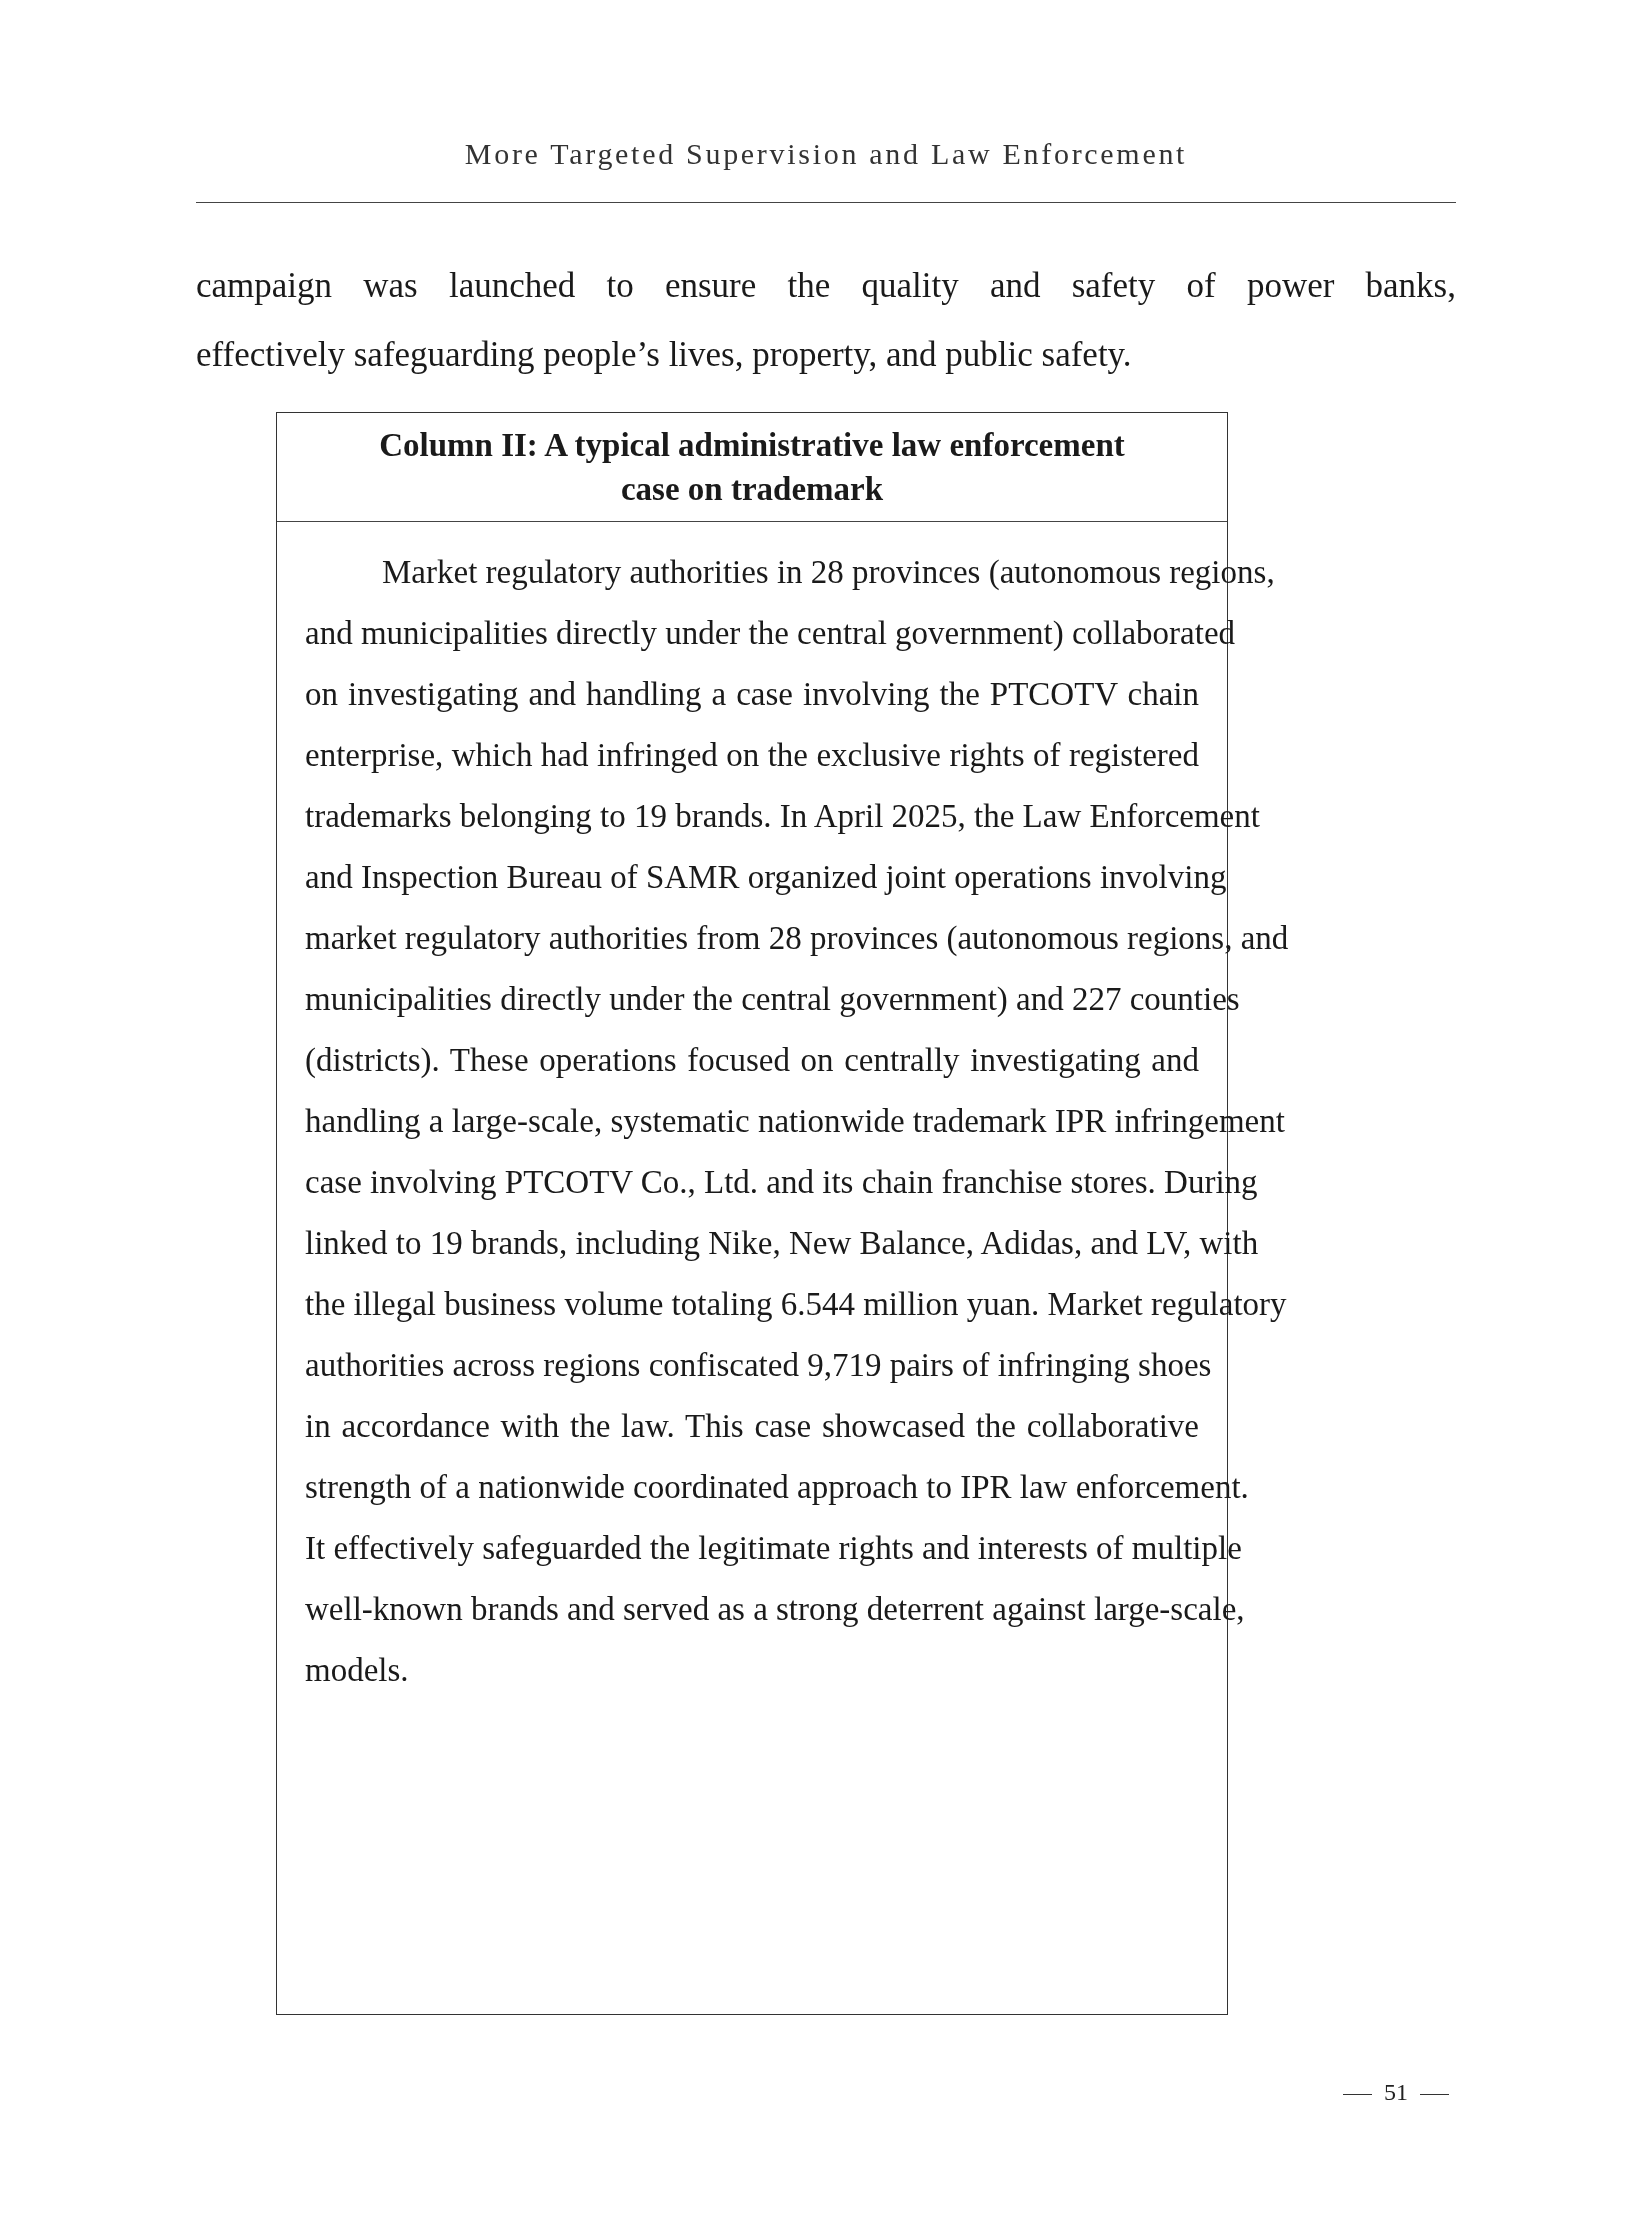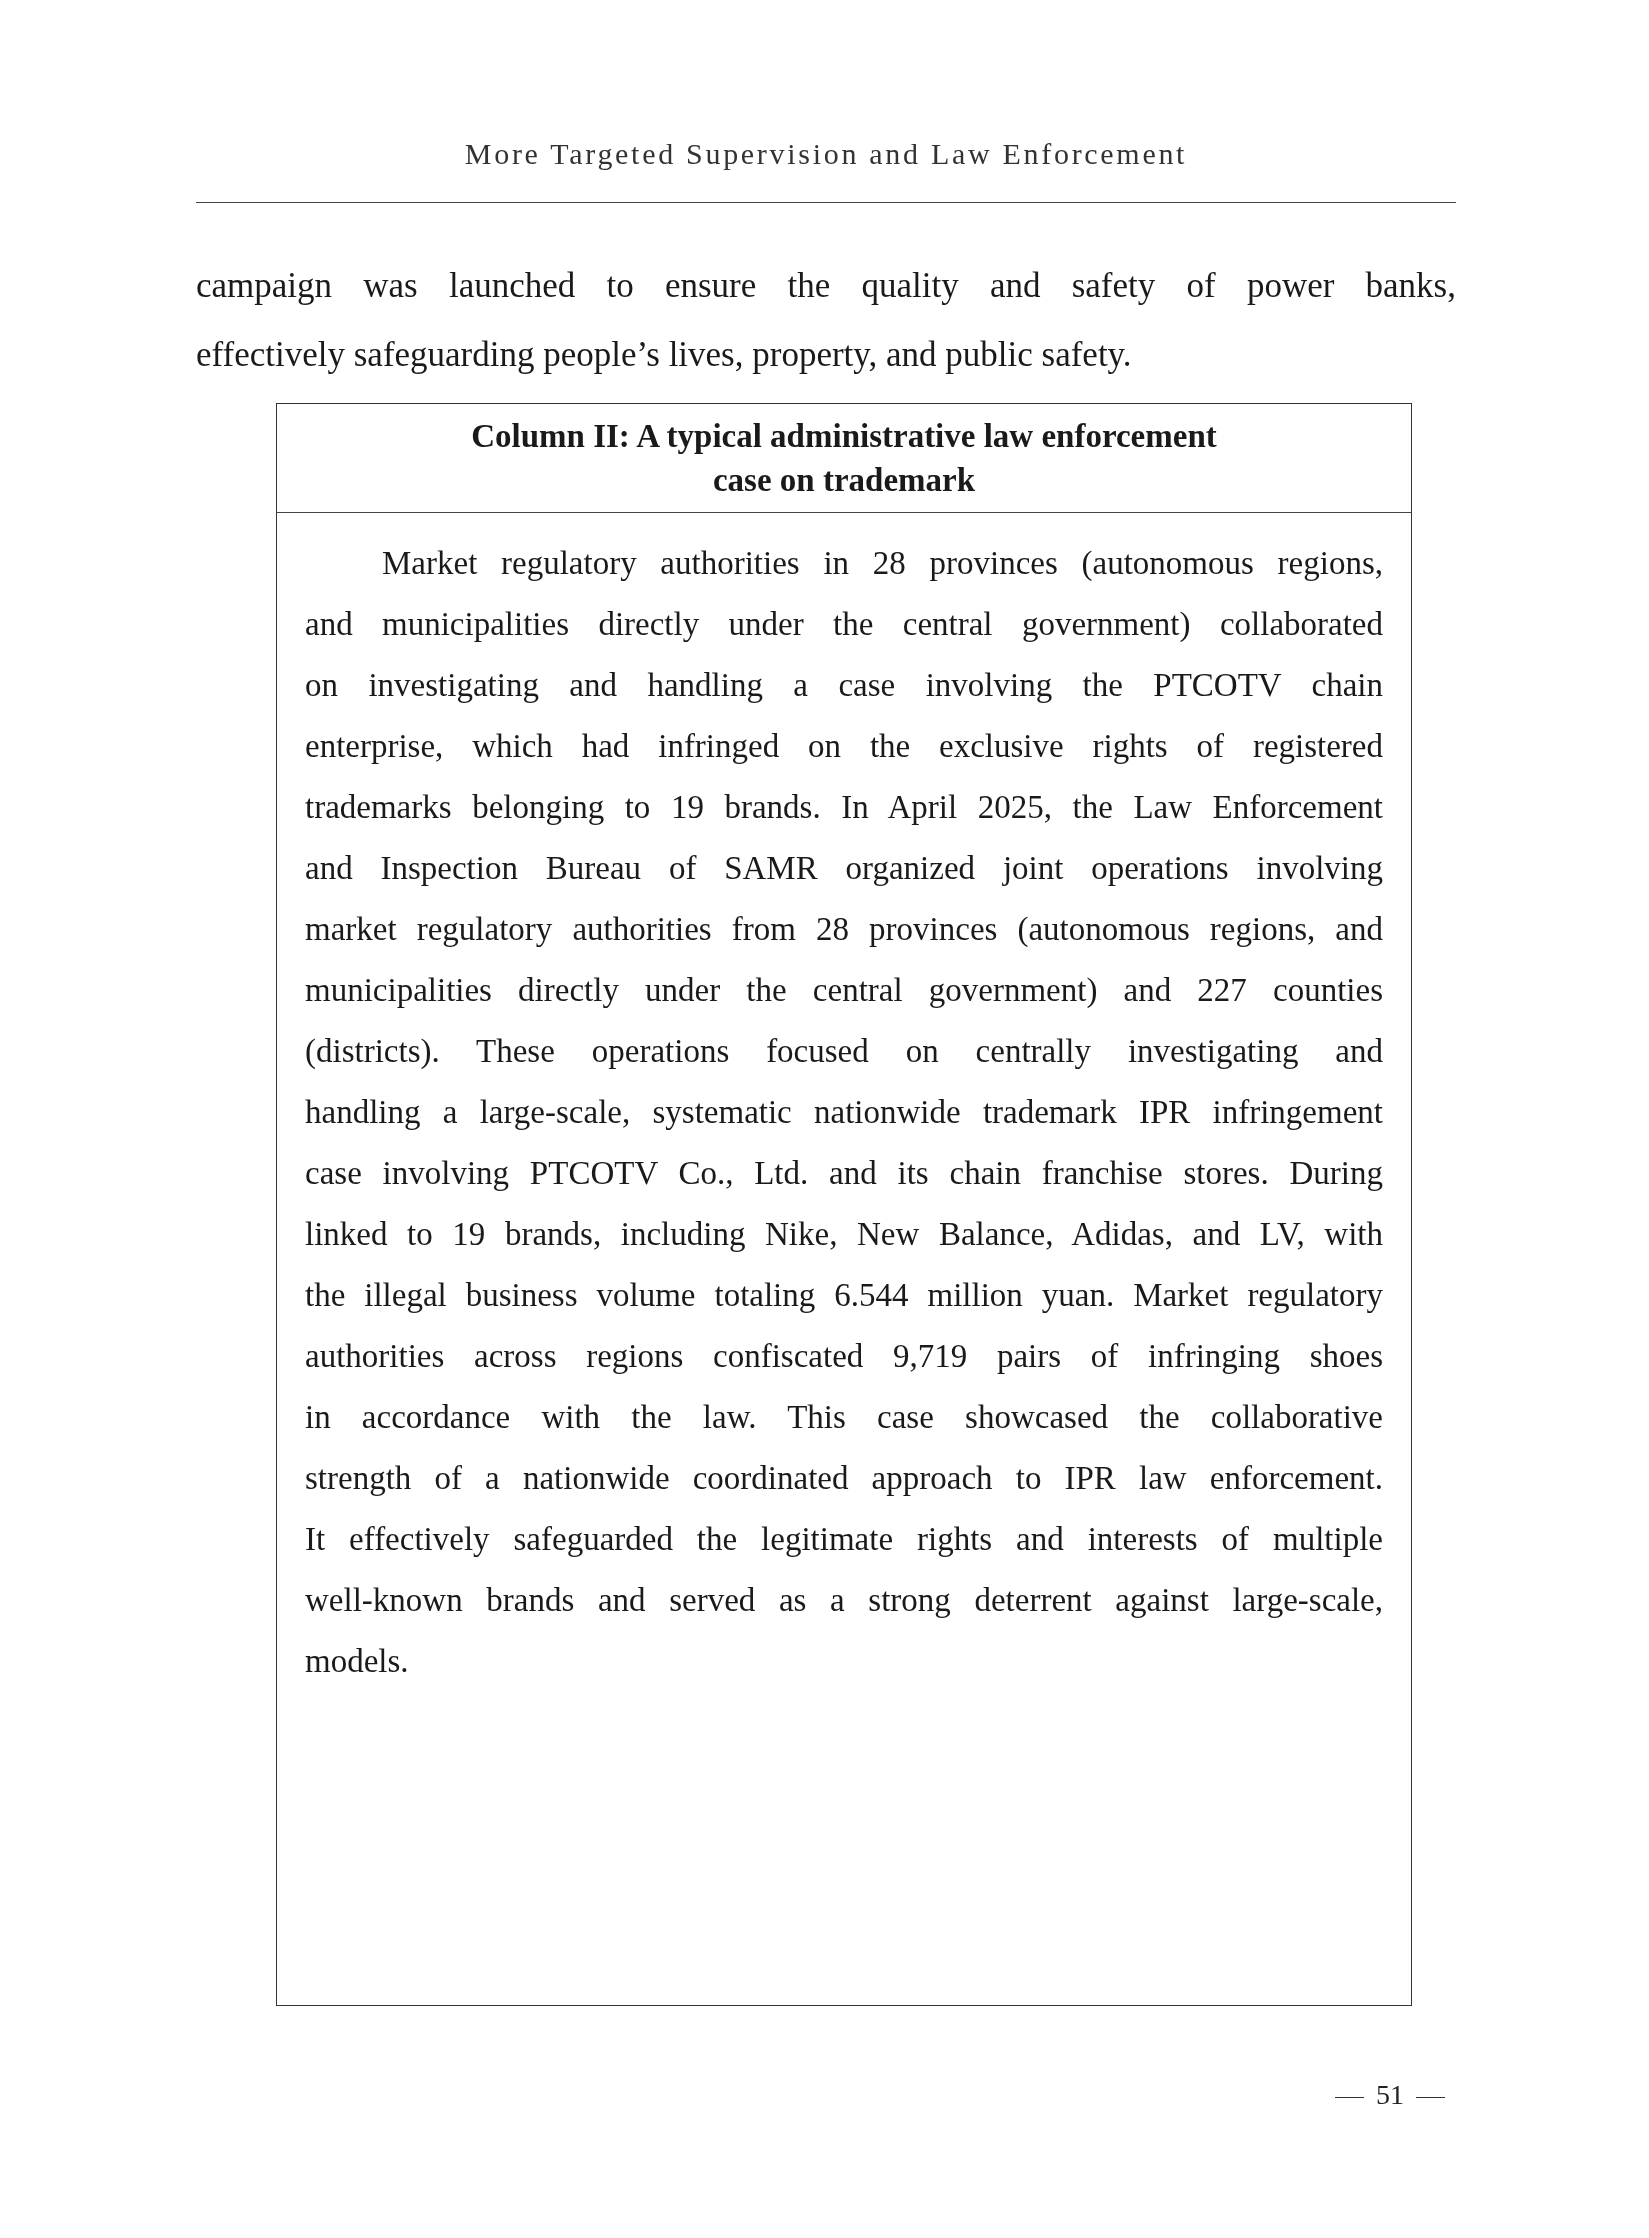--- a/index.html
+++ b/index.html
@@ -6,32 +6,32 @@
   body { width: 1649px; height: 2239px; position: relative; overflow: hidden;
          font-family: "Liberation Serif", "DejaVu Serif", serif; color: #1a1a1a; }
   .running-header { position: absolute; left: 196px; width: 1260px; top: 137px;
          text-align: center; font-size: 30px; letter-spacing: 2.7px; color: #333; }
   .header-rule { position: absolute; left: 196px; width: 1260px; top: 202px; height: 0;
          border-top: 1.7px solid #444; }
   .body-text { position: absolute; left: 196px; width: 1260px; top: 251px;
          font-size: 35px; line-height: 69px; text-align: justify; }
   .body-text .line { display: block; height: 69px; white-space: nowrap; }
   .body-text .line.just { text-align: justify; text-align-last: justify; }
-  .box { position: absolute; left: 276px; top: 403px; width: 1136px; height: 1603px;
+  .box { position: absolute; left: 276px; top: 412px; width: 952px; height: 1603px;
          border: 1.7px solid #333; box-sizing: border-box; }
   .box-head { height: 109px; border-bottom: 1.7px solid #444; box-sizing: border-box;
          text-align: center; font-weight: bold; font-size: 33px; line-height: 44px; padding-top: 10.3px; }
   .box-body { position: absolute; left: 28px; right: 28px; top: 129px;
          font-size: 33px; line-height: 61px; }
   .box-body .line { display: block; height: 61px; white-space: nowrap;
          text-align: justify; text-align-last: justify; }
   .box-body .line.first { padding-left: 77px; }
   .box-body .line.last { text-align-last: left; }
   .page-number { position: absolute; left: 1323px; top: 2079px; width: 146px;
-         font-size: 28px; color: #222; }
+         text-align: center; font-size: 24px; color: #222; }
   .page-number .dash { display: inline-block; width: 29px; border-top: 1.7px solid #333;
          vertical-align: middle; margin: 0 12px; }
 </style>
 </head>
 <body>
 
 <div class="running-header">More Targeted Supervision and Law Enforcement</div>
 <div class="header-rule"></div>
 
 <div class="body-text">

